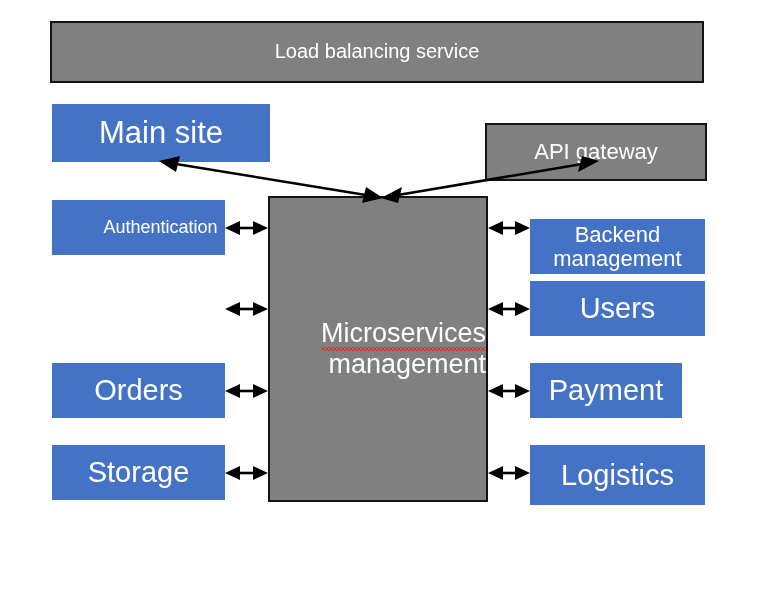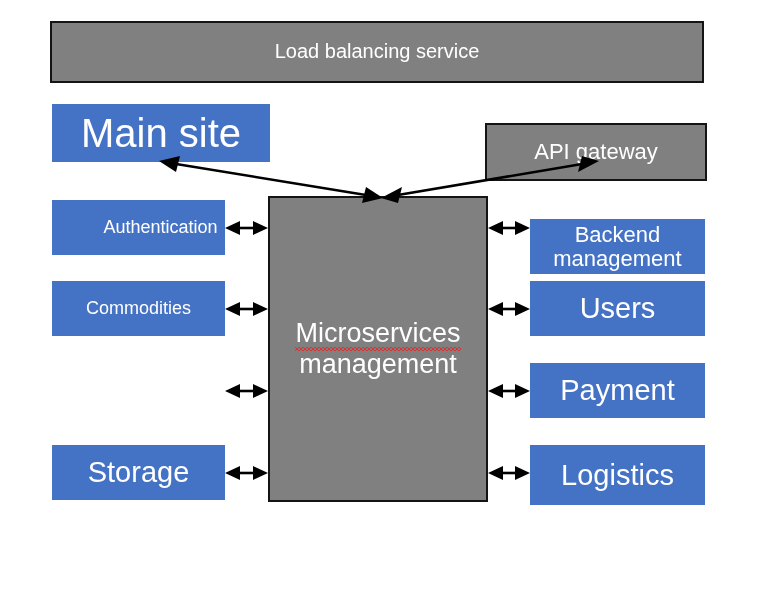--- a/index.html
+++ b/index.html
@@ -36,31 +36,31 @@
     background: #4472c4;
     border: none;
   }
   .node.gray {
     background: #808080;
     border: 2px solid #141414;
   }
 
   
   .fs-banner   { font-size: 20px; }
-  .fs-xl       { font-size: 40px; }
+  .fs-xl       { font-size: 31px; }
   .fs-lg       { font-size: 29px; }
   .fs-md       { font-size: 22px; margin-top: 19px; }
   .fs-sm       { font-size: 18px; }
   .fs-center   { font-size: 27px; }
 
   
   #center-box {
     flex-direction: column;
     justify-content: center;
-    align-items: center;
+    align-items: flex-end;
   }
   .center-line { display: block; }
   .squiggle {
     display: inline-block;
     position: relative;
     padding-bottom: 2px;
   }
   .squiggle::after {
     content: "";
     position: absolute;
@@ -109,39 +109,39 @@
     <span class="center-line">
       <span class="squiggle">Microservices</span>
     </span>
     <span class="center-line">management</span>
   </div>
 
   <div class="node blue fs-sm" style="left:52px; top:200px; width:173px; height:55px;padding-left:44px;">
     <span>Authentication</span>
   </div>
 
-  <div class="node blue fs-sm" style="left:52px; top:281px; width:173px; height:55px;">
-    <span>Commodities</span>
-  </div>
-
+
+  <div class="node blue fs-lg" style="left:52px; top:363px; width:173px; height:55px;">
+    <span>Orders</span>
+  </div>
 
   <div class="node blue fs-lg" style="left:52px; top:445px; width:173px; height:55px;text-align:center;">
     <span>Storage</span>
   </div>
 
   <div class="node blue fs-md" style="left:530px; top:200px; width:175px; height:55px; flex-direction:column;">
     <span class="center-line">Backend</span>
     <span class="center-line">management</span>
   </div>
 
   <div class="node blue fs-lg" style="left:530px; top:281px; width:175px; height:55px;">
     <span>Users</span>
   </div>
 
-  <div class="node blue fs-lg" style="left:530px; top:363px; width:175px; height:55px;">
+  <div class="node blue fs-lg" style="left:530px; top:363px; width:152px; height:55px;">
     <span>Payment</span>
   </div>
 
   <div class="node blue fs-lg" style="left:530px; top:445px; width:175px; height:60px;">
     <span>Logistics</span>
   </div>
 
 
   <svg class="arrow-svg" style="left:0; top:0;" width="763" height="609">
 

